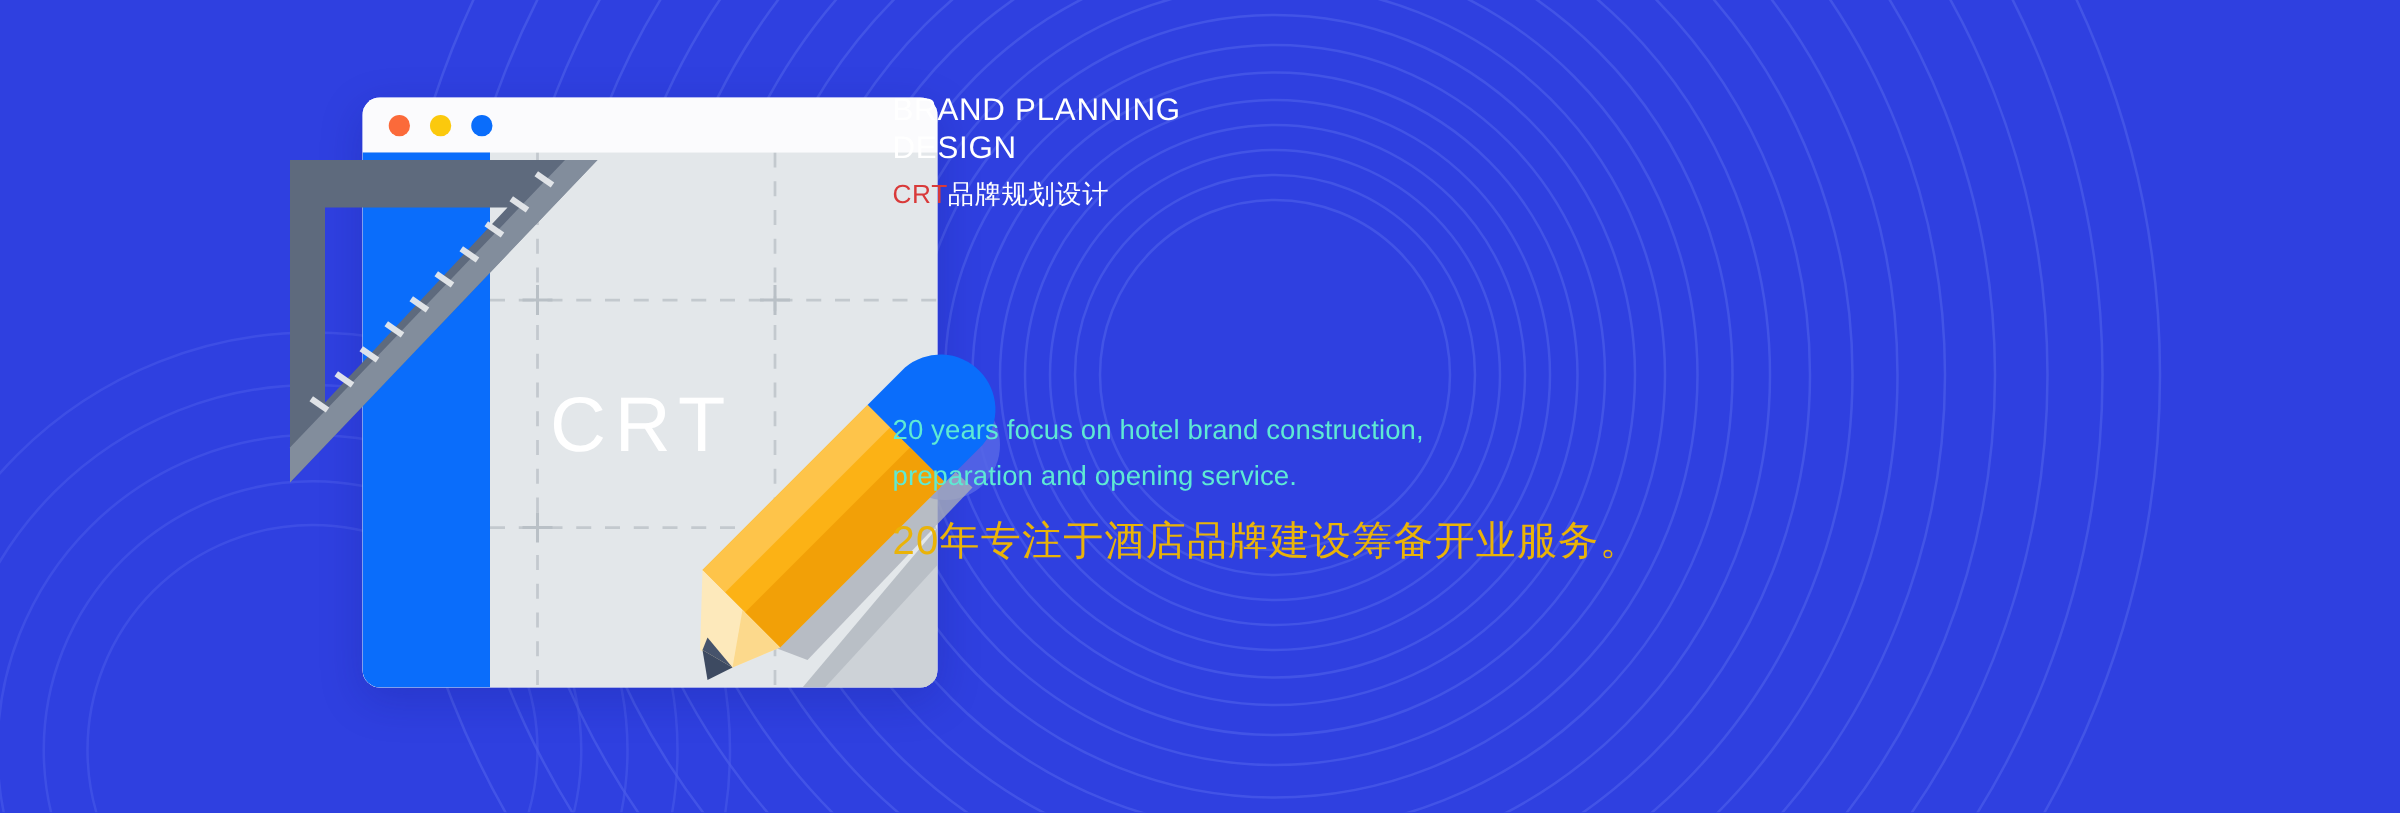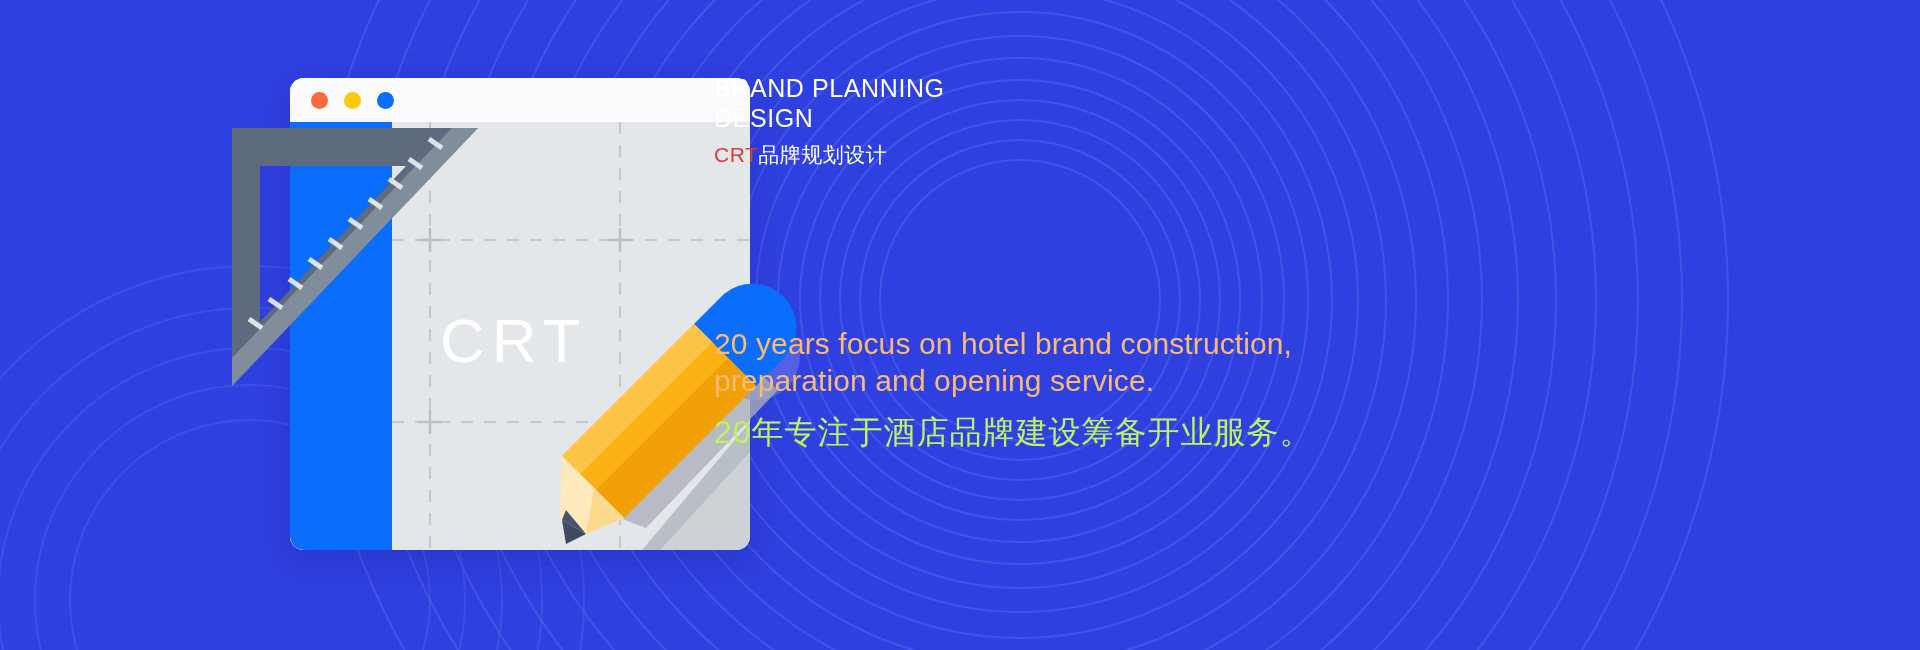--- a/index.html
+++ b/index.html
@@ -69,25 +69,25 @@
     letter-spacing:.6px;white-space:pre-line;
   }
   .subtitle{
     margin-top:8px;font-size:21px;letter-spacing:.5px;
     color:#ffffff;font-family:"Liberation Sans","DejaVu Sans",sans-serif;
   }
   .subtitle .brand{color:#d93a3a;}
 
   .tagline-block{position:absolute;left:0;top:325px;width:700px;}
   .tagline-en{
-    color:#fdba74;font-size:30px;line-height:37px;font-weight:400;
+    color:#5eead4;font-size:22px;line-height:37px;font-weight:400;
     letter-spacing:.1px;white-space:pre-line;
   }
   .tagline-cn{
-    margin-top:13px;color:#bef264;font-size:32px;line-height:40px;
+    margin-top:13px;color:#eab308;font-size:32px;line-height:40px;
     letter-spacing:1px;
     font-family:"Liberation Sans","DejaVu Sans",sans-serif;
   }
 </style>
 </head>
 <body>
 
 <div class="banner">
 
   <div class="ripples">

